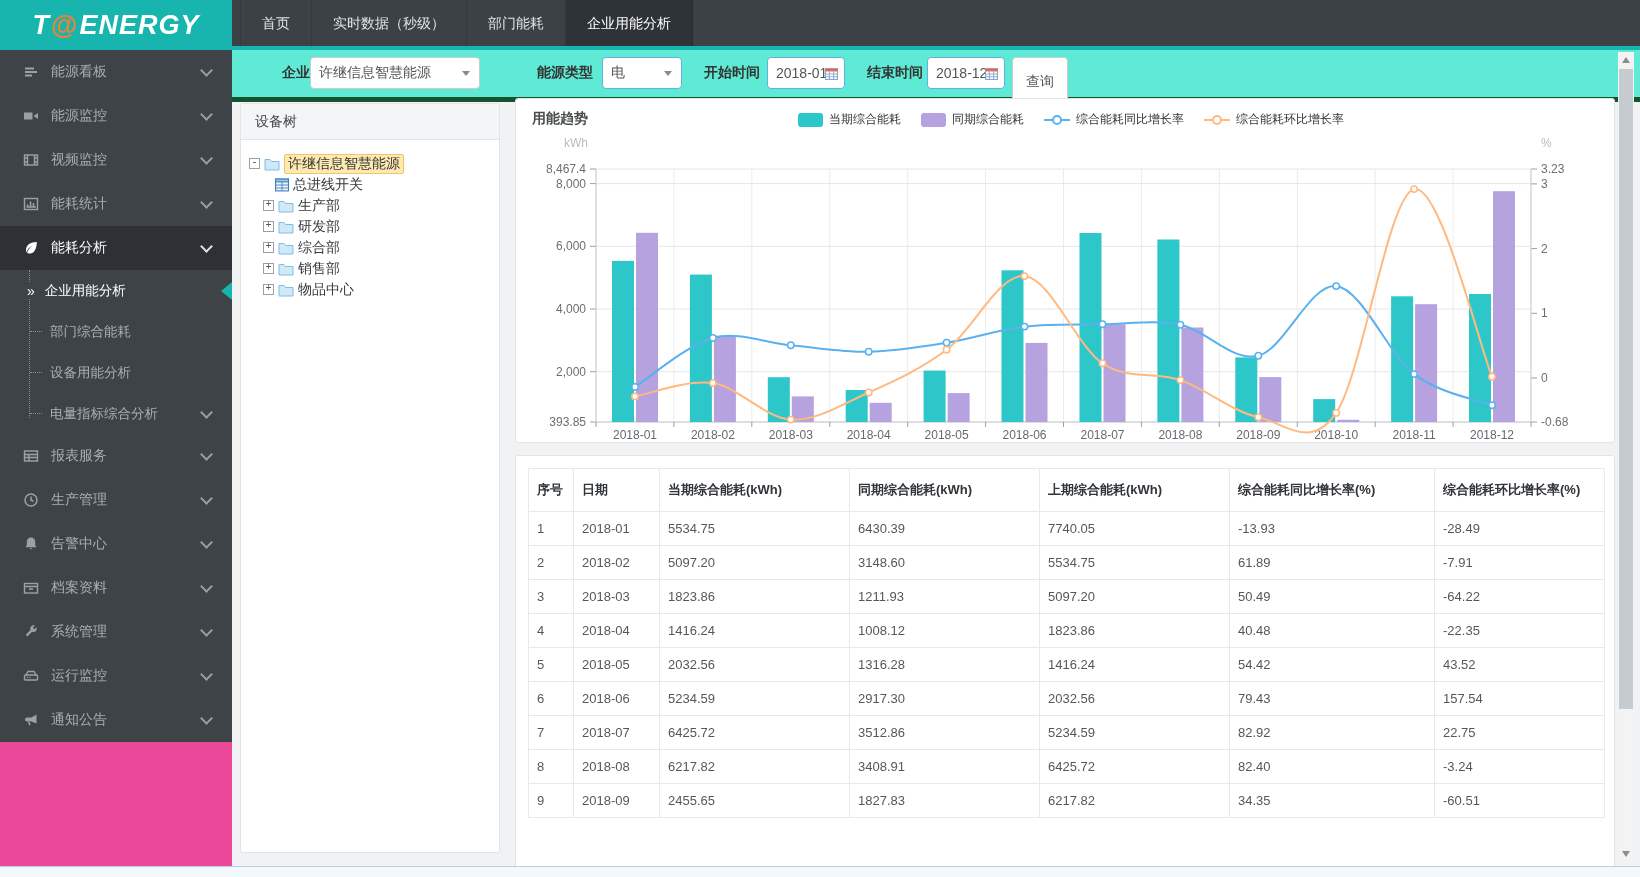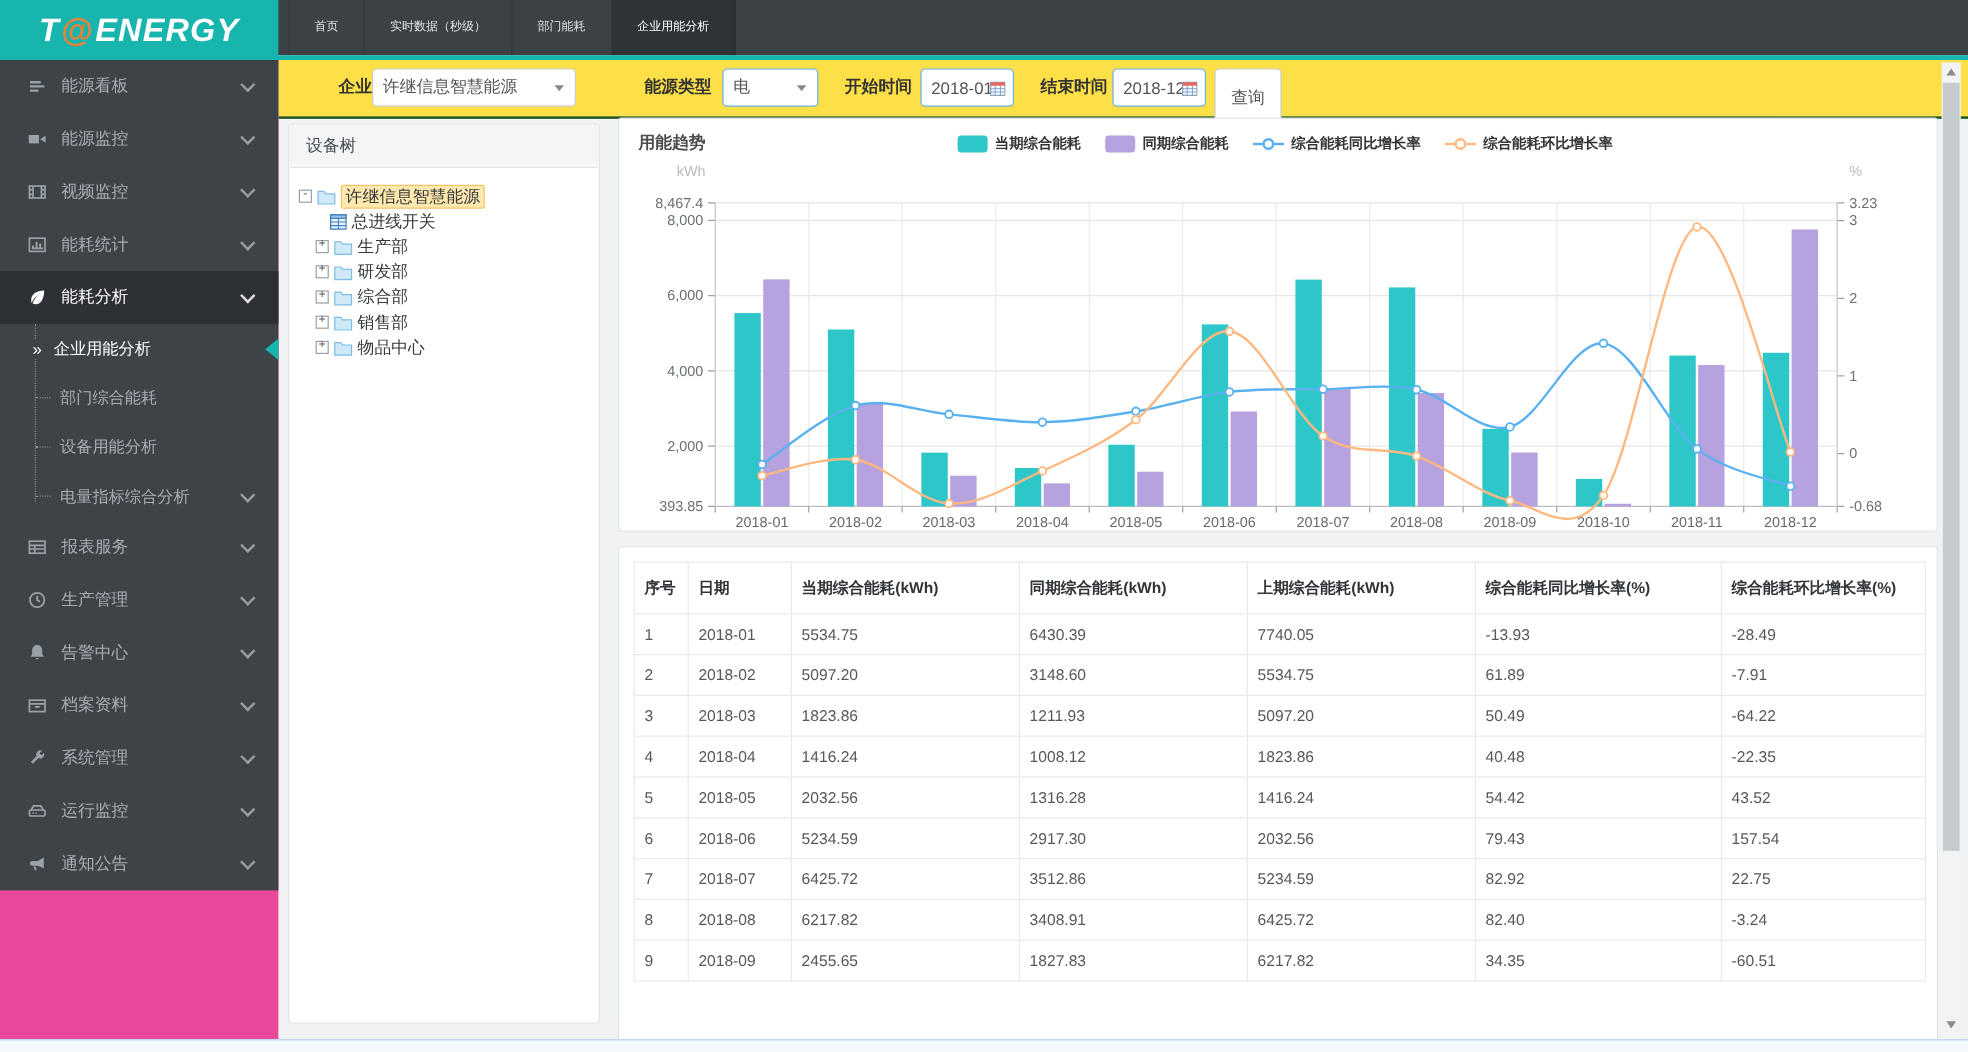--- a/index.html
+++ b/index.html
@@ -6,21 +6,21 @@
   body{width:1640px;height:877px;overflow:hidden;position:relative;background:#fff;
        font-family:"Liberation Sans","DejaVu Sans",sans-serif;-webkit-font-smoothing:antialiased;}
   
   .top-header{position:absolute;left:0;top:0;width:1640px;height:46px;background:#3c4146;z-index:5;}
   .accent-line{position:absolute;left:0;top:46px;width:1640px;height:4px;background:#17b5ae;z-index:6;}
   .logo{position:absolute;left:0;top:0;width:232px;height:50px;background:#17b5ae;z-index:7;
         display:flex;align-items:center;justify-content:center;color:#fff;font-size:27px;
         font-weight:bold;font-style:italic;letter-spacing:1px;}
   .logo .mark{color:#f08134;font-style:normal;margin:0 1px;}
   .main-nav{position:absolute;left:240px;top:0;height:46px;display:flex;}
-  .nav-tab{padding:0 21px;line-height:46px;font-size:10px;color:#dfe3e6;cursor:pointer;
+  .nav-tab{padding:0 21px;line-height:46px;font-size:14px;color:#dfe3e6;cursor:pointer;
            border-right:1px solid rgba(0,0,0,.12);}
   .nav-tab:first-child{border-left:1px solid rgba(0,0,0,.12);}
   .nav-tab.active{background:#2e3337;color:#fff;}
   .header-right{position:absolute;right:18px;top:0;height:46px;display:flex;align-items:center;}
   .hr-icon{width:22px;height:22px;color:#fff;margin-right:34px;cursor:pointer;display:flex;align-items:center;justify-content:center;}
   .sys-title{color:#e6e9eb;font-size:15px;cursor:pointer;display:flex;align-items:center;}
   .caret-down{width:0;height:0;border-left:5px solid transparent;border-right:5px solid transparent;
               border-top:5px solid #e6e9eb;margin-left:7px;display:inline-block;}
   .avatar{width:33px;height:33px;border-radius:50%;margin-left:22px;cursor:pointer;
           background:linear-gradient(180deg,#c9d9e4 0%,#b3c6d4 55%,#8aa3b4 100%);}
@@ -38,21 +38,21 @@
   .submenu:before{content:"";position:absolute;left:29px;top:0;bottom:16px;border-left:1px dotted #878e95;}
   .sub-item{height:41px;display:flex;align-items:center;padding-left:30px;color:#a6aeb5;
             font-size:13.5px;cursor:pointer;position:relative;}
   .sub-item .stub{width:12px;border-bottom:1px dotted #878e95;margin-right:8px;}
   .sub-item .arrows{color:#fff;font-size:14px;margin-right:8px;margin-left:-5px;background:#3e4348;padding:0 2px;}
   .sub-item.active{color:#fff;}
   .sub-item.active .flag{position:absolute;right:0;top:50%;margin-top:-9px;width:0;height:0;
         border-top:9px solid transparent;border-bottom:9px solid transparent;border-right:11px solid #17b5ae;}
   
   .main{position:absolute;left:232px;top:50px;width:1408px;height:816px;background:#f0f2f4;}
-  .filter-bar{position:absolute;left:0;top:0;width:100%;height:47px;background:#fde047;border-bottom:2px solid #14532d;}
+  .filter-bar{position:absolute;left:0;top:0;width:100%;height:47px;background:#5eead4;border-bottom:5px solid #14532d;}
   .f-label{position:absolute;top:14px;font-size:14px;font-weight:bold;color:#333;}
   .f-select,.f-input{position:absolute;top:7px;height:32px;background:#fff;border:1px solid #ccc;
         border-radius:4px;font-size:14px;color:#555;display:flex;align-items:center;
         padding:0 8px;box-sizing:border-box;cursor:pointer;}
   .blue-border{border-color:#66afe9;}
   .sel-caret{position:absolute;right:9px;top:13px;width:0;height:0;border-left:4px solid transparent;
         border-right:4px solid transparent;border-top:5px solid #8a8a8a;}
   .cal-icon{position:absolute;right:6px;top:9px;}
   .query-btn{position:absolute;top:7px;height:48px;padding:0 13px;background:#fff;border:1px solid #ccc;
         border-radius:4px;font-size:14px;color:#555;cursor:pointer;line-height:30px;}
@@ -64,21 +64,21 @@
   .tree-body{padding:13px 8px;font-size:14px;color:#34383c;}
   .tnode{display:flex;align-items:center;height:21px;white-space:nowrap;cursor:pointer;}
   .expander{width:11px;height:11px;box-sizing:border-box;border:1px solid #9aa0a6;background:#fff;
         font-size:10px;line-height:8px;text-align:center;color:#555;margin-right:4px;flex:none;cursor:pointer;
         font-family:"Liberation Mono","DejaVu Sans Mono",monospace;}
   .tnode .nicon{margin-right:4px;flex:none;display:flex;}
   .sel-label{background:#ffe9ae;border:1px solid #f2c469;border-radius:2px;padding:0 3px;}
   
   .chart-panel{left:283px;top:48px;width:1100px;height:345px;}
   .chart-title{position:absolute;left:16px;top:11px;font-size:14px;font-weight:bold;color:#494c4e;}
-  .chart-legend{position:absolute;top:12px;left:12px;right:0;display:flex;justify-content:center;gap:20px;pointer-events:none;font-weight:bold;}
+  .chart-legend{position:absolute;top:12px;left:12px;right:0;display:flex;justify-content:center;gap:20px;pointer-events:none;}
   .lg-item{display:flex;align-items:center;gap:6px;font-size:12px;color:#333;pointer-events:auto;cursor:pointer;}
   .lg-swatch{width:25px;height:14px;border-radius:3px;}
   .lg-line{width:26px;height:10px;position:relative;}
   .lg-line .ln{position:absolute;left:0;right:0;top:4px;height:2px;}
   .lg-line .cr{position:absolute;left:8px;top:0;width:6px;height:6px;border-radius:50%;background:#fff;border:2px solid;}
   
   .table-panel{left:283px;top:405px;width:1100px;height:461px;overflow:hidden;}
   table.grid{border-collapse:collapse;margin:12px;width:1076px;table-layout:fixed;}
   .grid th,.grid td{border:1px solid #e7eaec;text-align:left;font-size:13px;overflow:hidden;white-space:nowrap;}
   .grid th{color:#313539;font-weight:bold;padding:12px 8px;}

